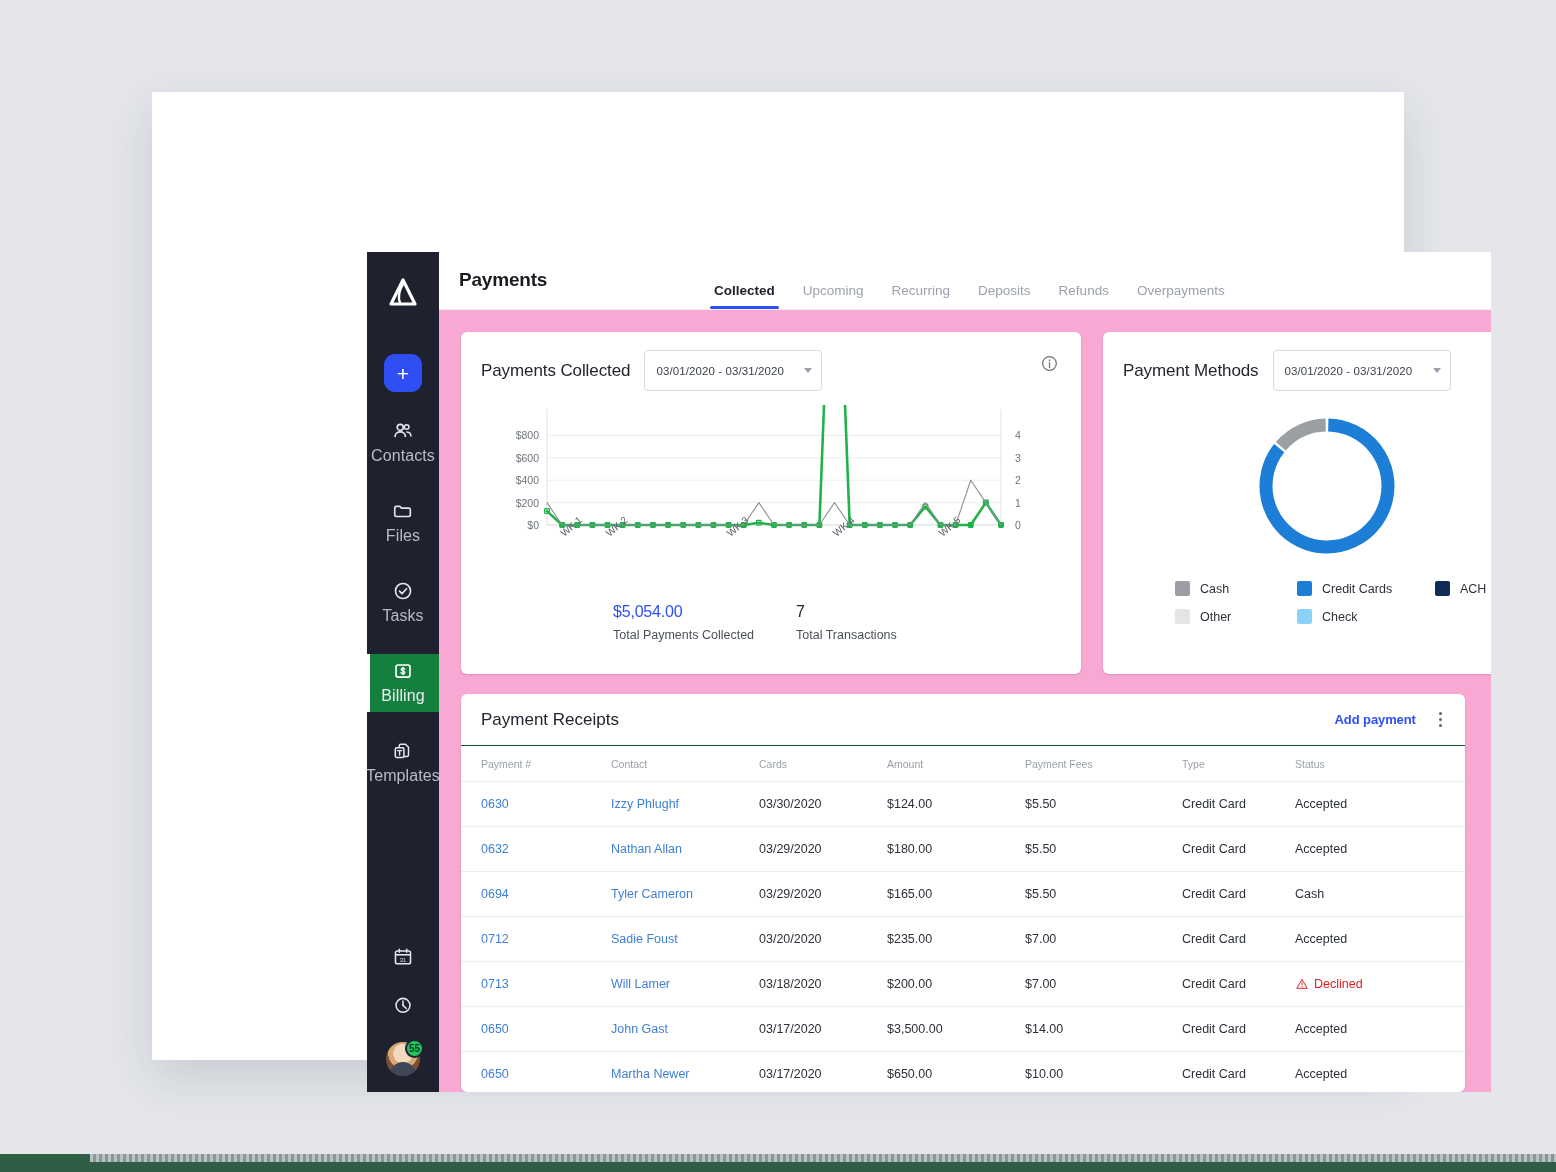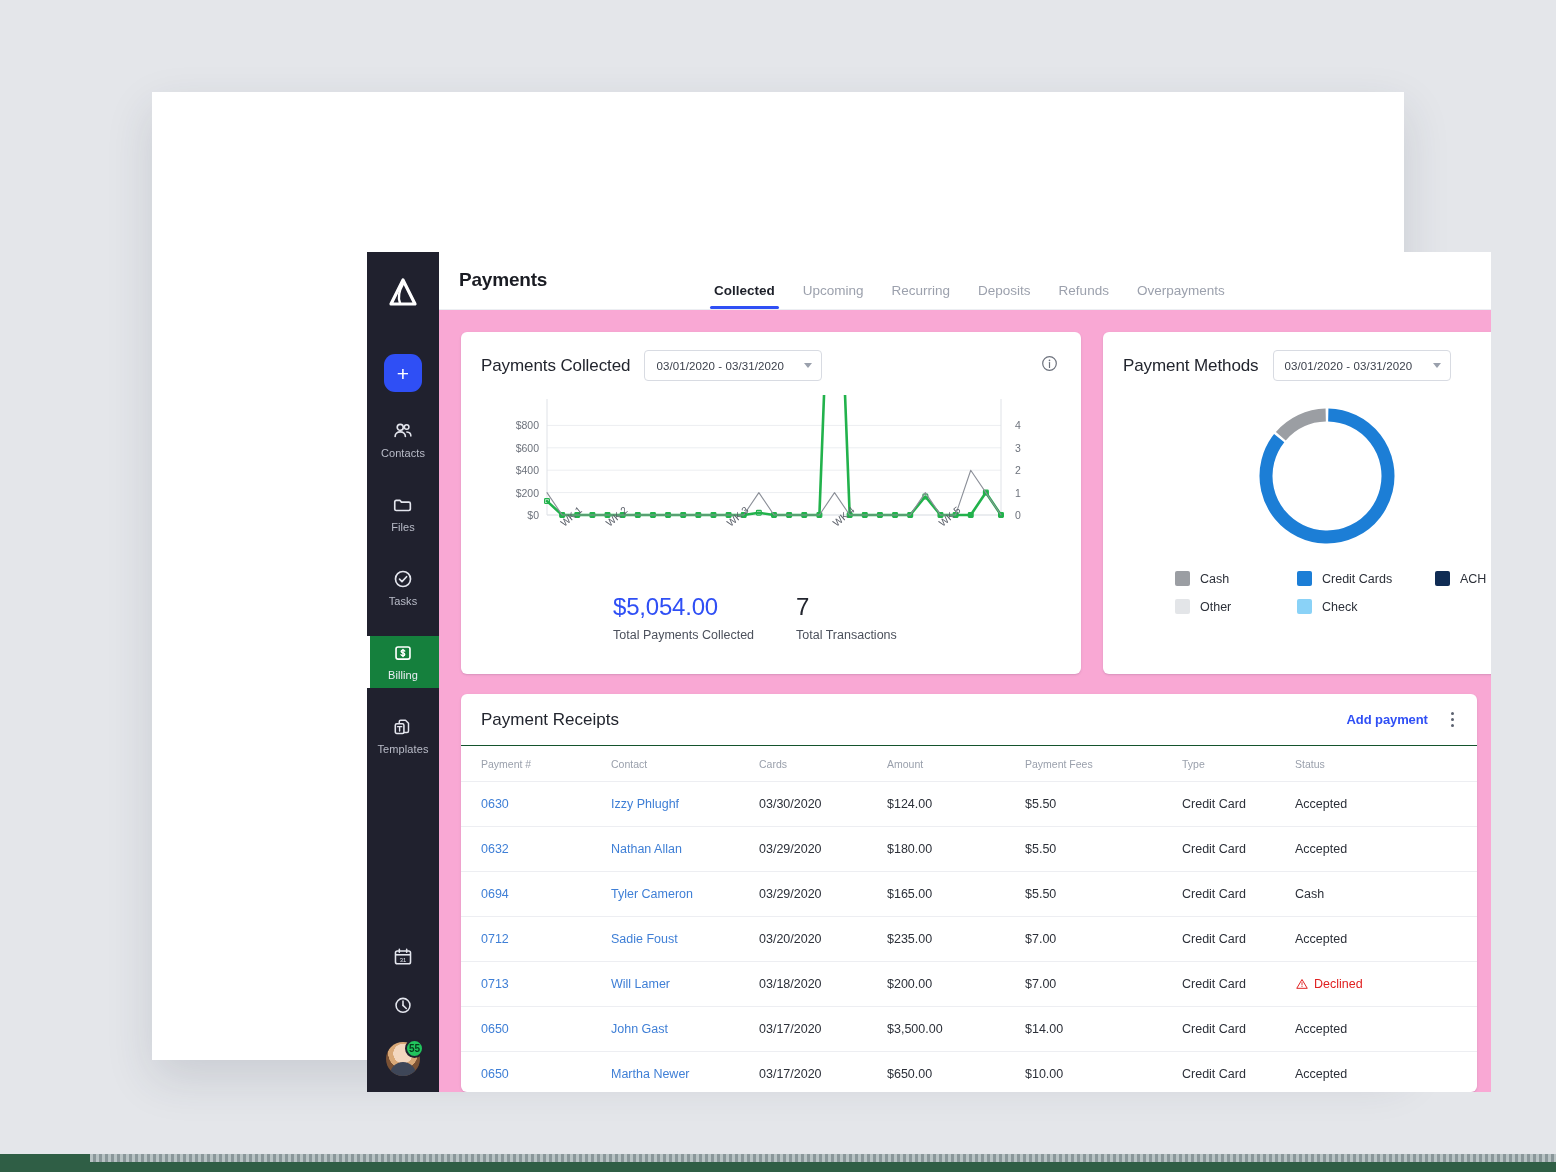--- a/index.html
+++ b/index.html
@@ -71,21 +71,21 @@
   .nav-item {
     margin-top: 22px;
     width: 72px;
     padding: 6px 0 7px 0;
     display: flex; flex-direction: column; align-items: center; gap: 5px;
     cursor: pointer;
     position: relative;
   }
   .nav-item .ico { width: 22px; height: 22px; display:block; }
   .nav-item .lbl {
-    font-size: 11px;
+    font-size: 16px;
     color: #b9bcc8;
     letter-spacing: .1px;
   }
   .nav-item.active { background: #15803d; }
   .nav-item.active::before{
     content:"";
     position:absolute; left:0; top:0; bottom:0; width:3px; background:#ffffff;
   }
   .nav-item.active .lbl { color: #eceef4; }
 
@@ -132,47 +132,47 @@
   .tab {
     font-size: 13.5px; color: #9ca1ad; padding-bottom: 11px;
     cursor: pointer; position: relative; white-space: nowrap;
   }
   .tab.active { color: #1d2029; font-weight: 700; }
   .tab.active::after{
     content:""; position:absolute; left:-4px; right:-4px; bottom:0; height:3px;
     background:#2f4ff5; border-radius:2px;
   }
 
-  .content { flex: 1; padding: 22px 14px 0 22px; overflow: hidden; }
+  .content { flex: 1; padding: 22px 26px 0 22px; overflow: hidden; }
   .row-top { display: flex; gap: 22px; align-items: stretch; }
 
   .card {
     background: #ffffff;
     border-radius: 6px;
     box-shadow: 0 1px 3px rgba(24,32,60,.10), 0 1px 1px rgba(24,32,60,.05);
   }
 
   
   .card-collected { width: 620px; height: 342px; padding: 18px 20px 0 20px; position: relative;}
   .card-head { display:flex; align-items:center; gap: 14px; }
   .card-title { font-size: 17px; color: #22252e; font-weight: 400; letter-spacing:-.1px; }
   .date-select {
     border: 1px solid #d8dbe2; border-radius: 4px;
-    height: 31px; min-width: 178px;
+    height: 41px; min-width: 178px;
     display:flex; align-items:center; justify-content:space-between;
     padding: 0 9px 0 11px; background:#fff; cursor:pointer;
   }
   .date-select .dtxt { font-size: 11.5px; color: #3c414c; letter-spacing:.1px; }
   .caret { width:0;height:0;border-left:4.5px solid transparent;border-right:4.5px solid transparent;
            border-top:5px solid #9aa0ac; margin-left: 14px;}
   .info-icon { position:absolute; right: 22px; top: 22px; cursor:pointer; }
 
   .chart-wrap { position: relative; margin-top: 14px; height: 166px; }
   .totals { display:flex; gap: 42px; margin-top: 32px; padding-left: 132px;}
-  .total-val { font-size: 24px; color: #2f4ff5; letter-spacing:-.2px;}
+  .total-val { font-size: 16px; color: #2f4ff5; letter-spacing:-.2px;}
   .total-val.dark { color:#22252e; }
   .total-lbl { font-size: 12.5px; color: #4c515c; margin-top: 7px; }
 
   
   .card-methods { flex: 1; height: 342px; padding: 18px 20px 0 20px; }
   .donut-area { display:flex; justify-content:center; margin-top: 20px;}
   .legend { margin-top: 20px; padding: 0 44px 0 52px; }
   .legend-row { display:flex; margin-bottom: 13px; }
   .legend-item { display:flex; align-items:center; gap: 10px; }
   .legend-item.w1 { width: 122px; }

